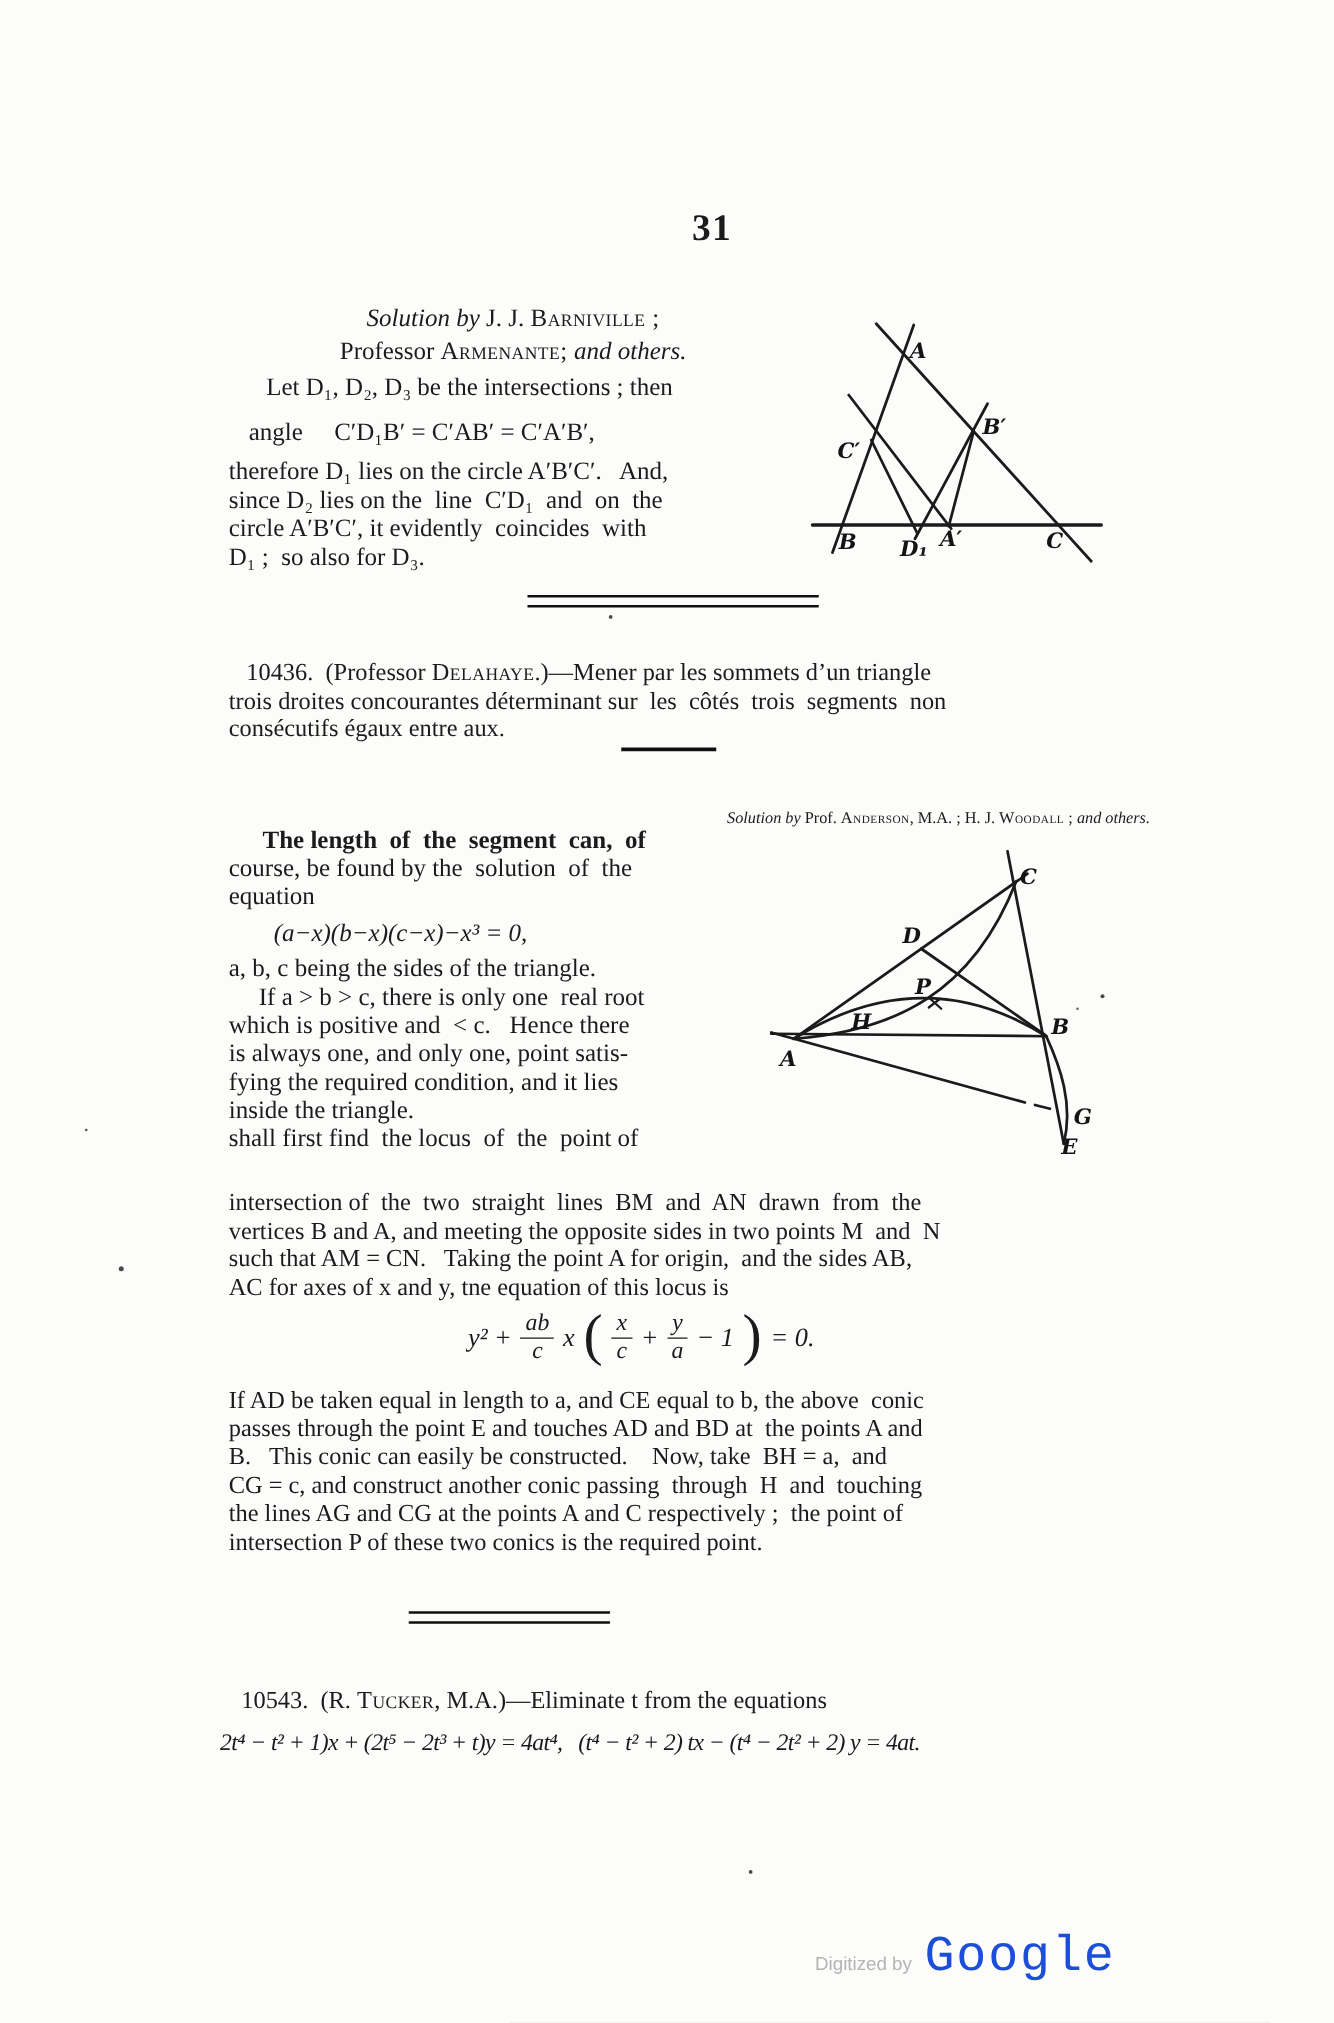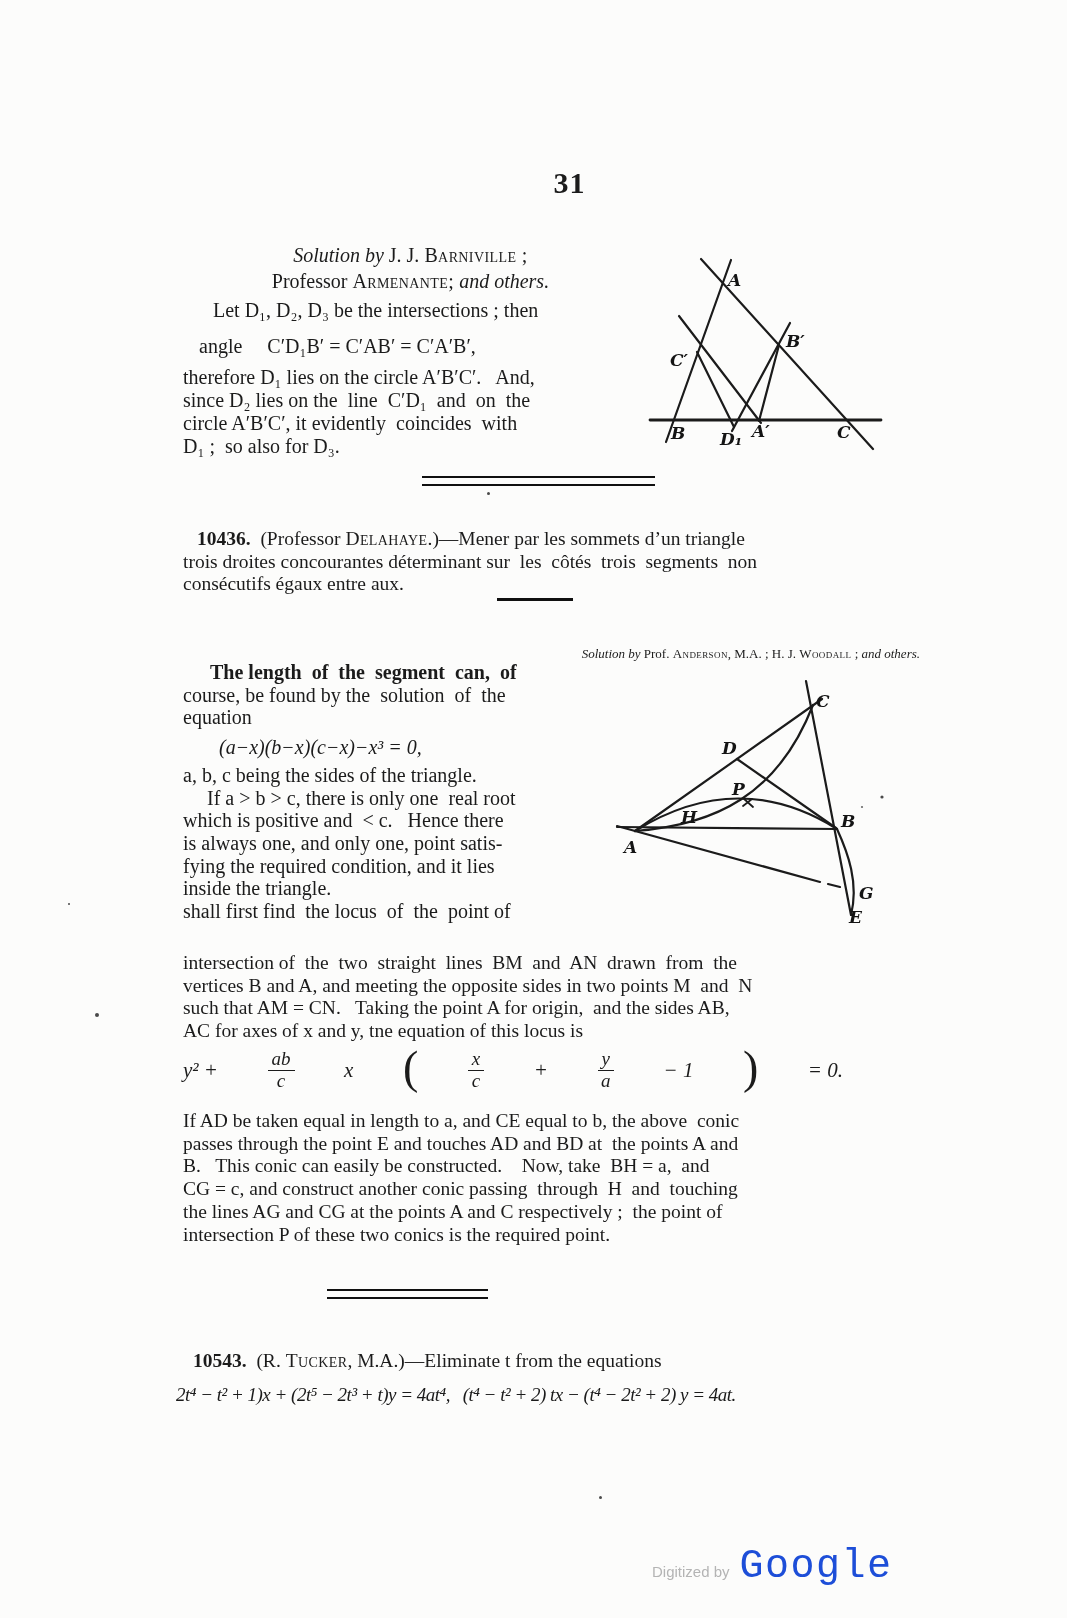--- a/index.html
+++ b/index.html
@@ -2,21 +2,21 @@
 <html><head>
 <meta charset="utf-8">
 <style>
   html,body{margin:0;padding:0;background:#e8e8e6;}
   #page{position:relative;width:1067px;height:1618px;background:#fcfcfb;
         font-family:"Liberation Serif","DejaVu Serif",serif;color:#1b1b1b;overflow:hidden;}
   .abs{position:absolute;}
   .line{white-space:pre;}
   .sc{font-variant:small-caps;letter-spacing:.4px;}
   .it{font-style:italic;}
-  .bnum{font-weight:bold;}
+  .bnum{font-weight:normal;}
   .center{text-align:center;}
 
   .pgnum{top:166px;left:0;width:1067px;text-align:center;font-size:30px;font-weight:600;letter-spacing:1px;padding-left:36px;}
 
   .s1head{left:183px;top:242px;width:455px;font-size:20px;line-height:26px;}
   .s1para{left:183px;top:299px;width:468px;font-size:20px;line-height:23px;}
   .s1eq{margin:13px 0 8px 16px;}
   .ind30{padding-left:30px;}
   .ind27{padding-left:27px;font-weight:bold;}
   .ind24{padding-left:24px;}
@@ -32,21 +32,21 @@
   .rule2{left:327px;top:1289px;width:161px;}
   .ruleshort{left:497px;top:598px;width:76px;height:2.8px;background:#101010;}
 
   .q36{left:183px;top:528px;width:716px;font-size:19.5px;line-height:22.5px;}
   .s2head{left:140px;top:646px;width:780px;font-size:13px;text-align:right;}
   .s2col{left:183px;top:661px;width:468px;font-size:20px;line-height:22.7px;}
   .colEq{font-style:italic;margin:7px 0 5px 0;padding-left:36px;}
   .s2wide{left:183px;top:952px;width:716px;font-size:19.5px;line-height:22.7px;}
   .s2para{left:183px;top:1110px;width:716px;font-size:19.5px;line-height:22.7px;}
 
-  .locus{left:183px;top:1042px;width:660px;height:56px;display:flex;justify-content:space-between;
+  .locus{left:183px;top:1042px;width:660px;height:56px;display:flex;justify-content:center;
          align-items:center;gap:7px;font-size:21px;font-style:italic;}
   .frac{display:inline-flex;flex-direction:column;align-items:center;line-height:1.1;font-size:19px;}
   .frac .fnum{padding:0 4px;border-bottom:1.6px solid #1b1b1b;}
   .bigparen{font-size:46px;font-weight:300;font-style:normal;line-height:.9;transform:translateY(-2px);}
 
   .q43head{left:170px;top:1350px;width:745px;font-size:19.5px;}
   .q43eq{left:170px;top:1384px;width:745px;font-size:19px;letter-spacing:-0.5px;font-style:italic;}
 
   .wm{left:652px;top:1544px;display:flex;align-items:baseline;gap:10px;}
   .wm .pfx{font-family:"Liberation Sans","DejaVu Sans",sans-serif;font-size:15px;color:#b4b4b4;}

